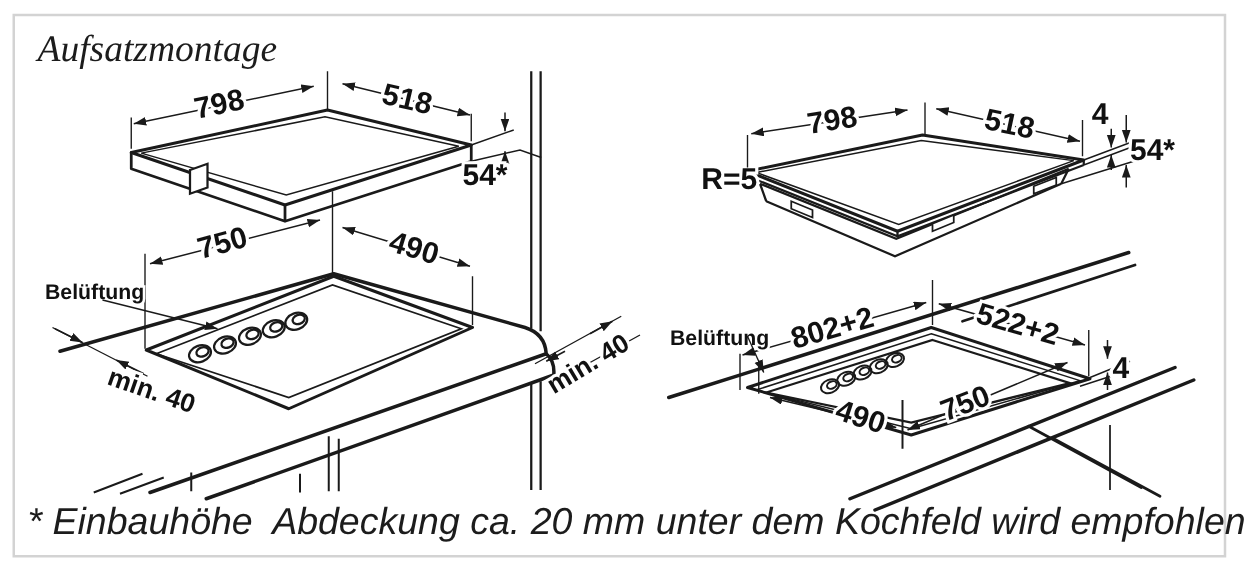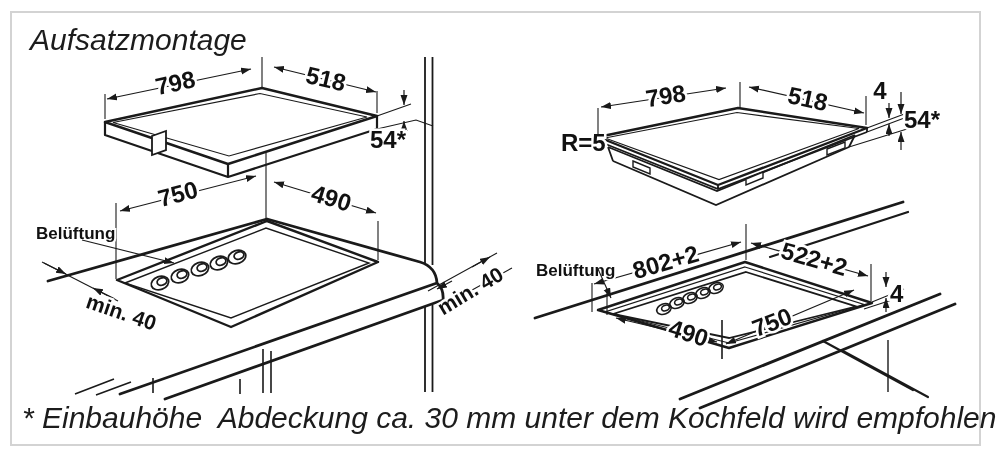--- a/index.html
+++ b/index.html
@@ -2,21 +2,21 @@
 <html><head>
 <meta charset="utf-8">
 <style>
   html,body{margin:0;padding:0;background:#fff;}
   #page{position:relative;width:996px;height:459px;background:#fff;overflow:hidden;
         font-family:"Liberation Sans",sans-serif;}
   #frame{position:absolute;left:10px;top:11px;width:971px;height:435px;
          border:2px solid #d3d3d3;box-sizing:border-box;}
   .title{position:absolute;top:23px;font:italic 30px "Liberation Sans",sans-serif;
          color:#1c1c1c;white-space:pre;}
-  #title-left{left:30px;}
+  #title-left{left:30px;font-family:Liberation Serif, serif;}
   #title-right{left:497px;}
   #footnote{position:absolute;left:22px;top:401px;font:italic 30px "Liberation Sans",sans-serif;
             color:#1c1c1c;white-space:pre;}
   svg{position:absolute;left:0;top:0;}
   .w28{stroke:#1a1a1a;stroke-width:2.8;fill:none;stroke-linejoin:round;stroke-linecap:round;}
   .w24{stroke:#1a1a1a;stroke-width:2.4;fill:#fff;stroke-linejoin:round;}
   .w22{stroke:#1a1a1a;stroke-width:2.2;fill:none;stroke-linejoin:round;stroke-linecap:round;}
   .w18{stroke:#1a1a1a;stroke-width:1.8;fill:none;}
   .w18f{stroke:#1a1a1a;stroke-width:1.8;fill:#fff;}
   .w16{stroke:#1a1a1a;stroke-width:1.6;fill:none;}
@@ -187,14 +187,14 @@
       <path class="dim-line" d="M886,272 V287" marker-end="url(#arw)"></path>
       <path class="dim-line" d="M886,312 V298" marker-end="url(#arw)"></path>
       <text class="dim start" x="890" y="302">4</text>
 
       <path class="w28" d="M680,399 L940,294 M700,408 L955,304"></path>
       <path class="w22" d="M823,341 L913,390 M843,351 L928,397"></path>
       <path class="w14" d="M888,340 V392"></path>
     </g>
   </svg>
 
-  <div id="footnote">* Einbauhöhe  Abdeckung ca. 30 mm unter dem Kochfeld wird empfohlen</div>
+  <div id="footnote">* Einbauhöhe  Abdeckung ca. 20 mm unter dem Kochfeld wird empfohlen</div>
 </div>
 
 </body></html>

